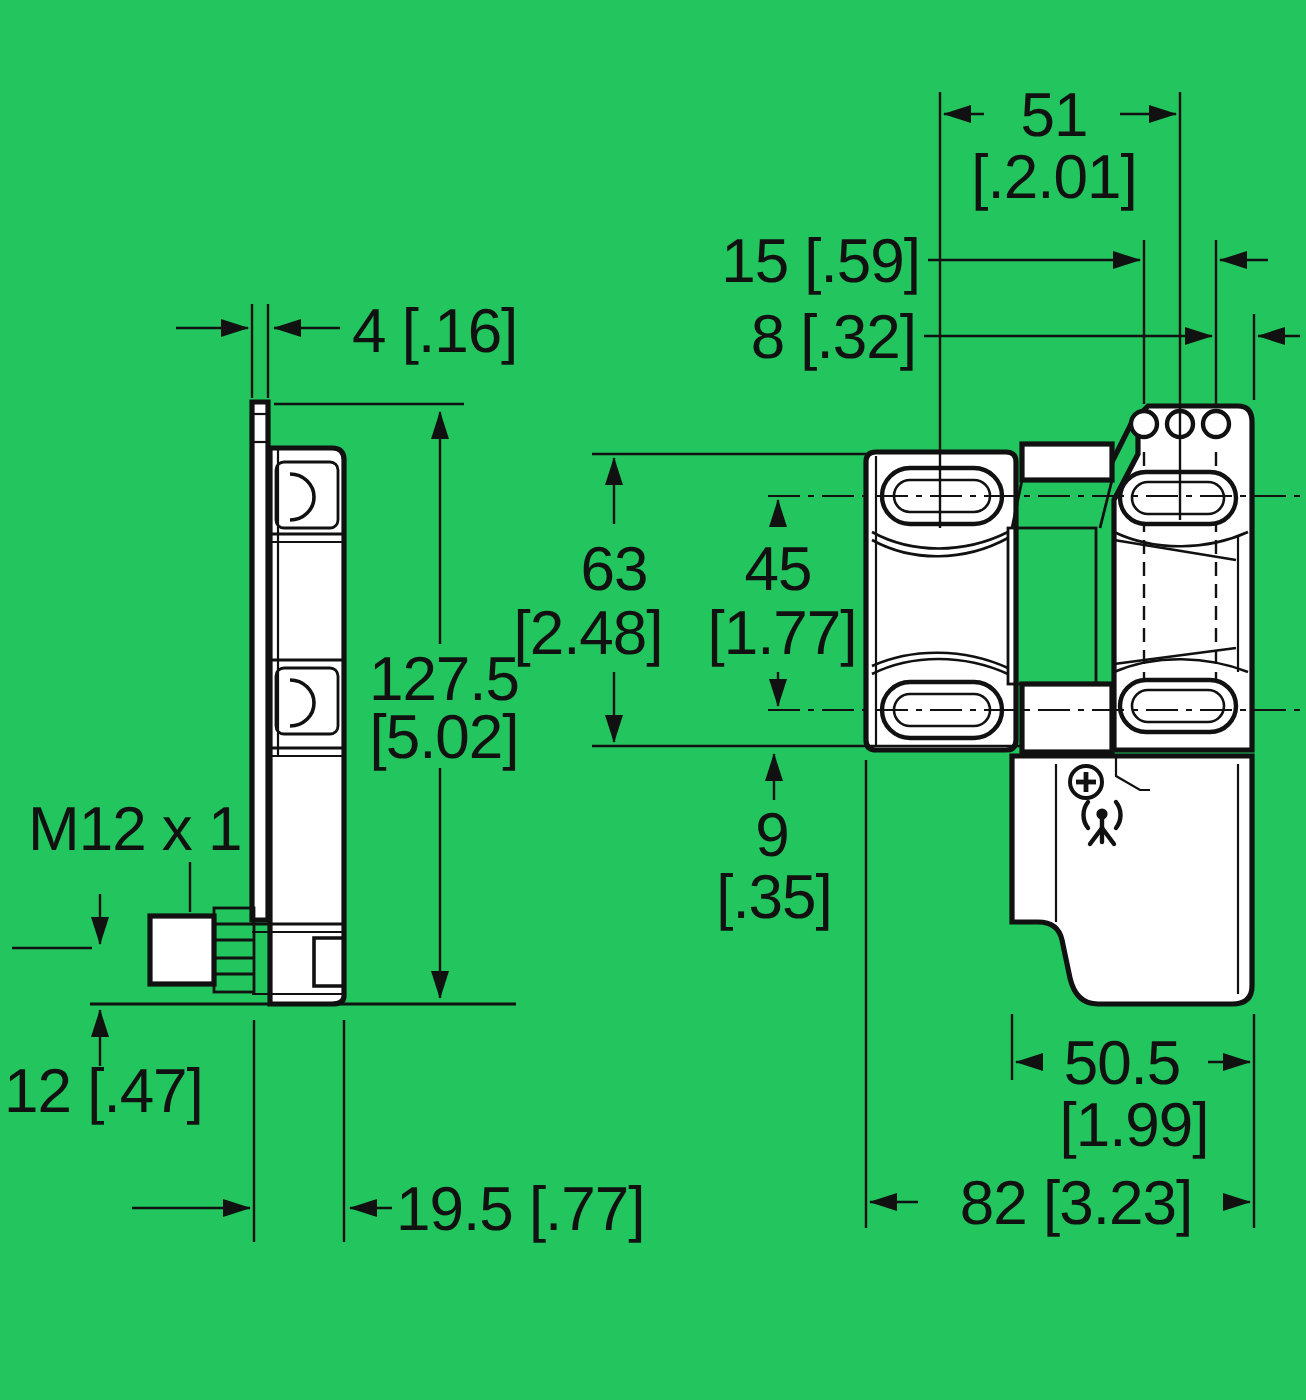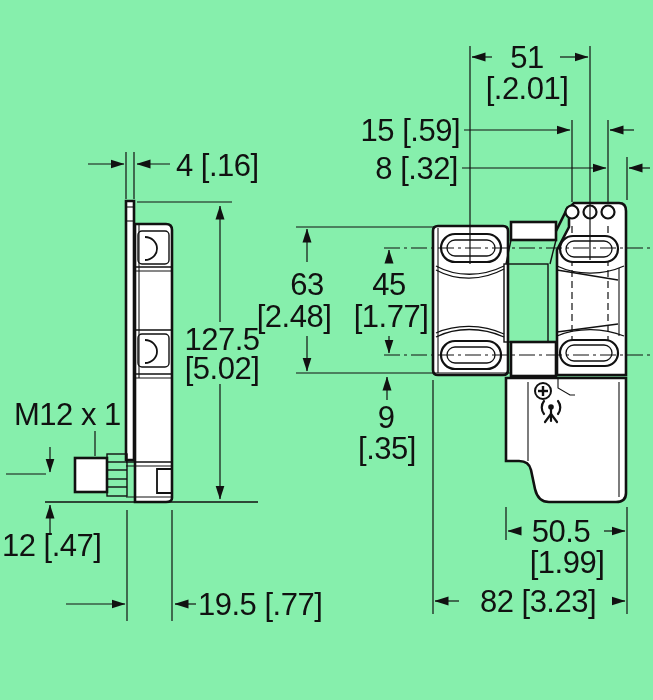--- a/index.html
+++ b/index.html
@@ -1,16 +1,16 @@
 <!DOCTYPE html>
 <html><head>
 <meta charset="utf-8">
 <style>
   html,body{margin:0;padding:0;background:#ffffff;}
-  #stage{position:relative;width:653px;height:700px;background:#86efac;overflow:hidden;}
+  #stage{position:relative;width:653px;height:700px;background:#22c55e;overflow:hidden;}
   svg{display:block;}
   svg text{font-family:"Liberation Sans","DejaVu Sans",sans-serif;font-size:31px;fill:#111;letter-spacing:-0.5px;}
   .thin{stroke:#111;stroke-width:1.1;fill:none;}
   .med{stroke:#111;stroke-width:1.4;fill:none;}
   .det{stroke:#111;stroke-width:1.8;fill:none;}
   .bold{stroke:#111;stroke-width:2.6;fill:#fff;}
   .boldl{stroke:#111;stroke-width:2.6;fill:none;}
   .slot{stroke:#111;stroke-width:2.2;fill:#fff;}
   .slotin{stroke:#111;stroke-width:1.3;fill:none;}
   .hidden{stroke:#111;stroke-width:1.2;fill:none;stroke-dasharray:7 4;}

